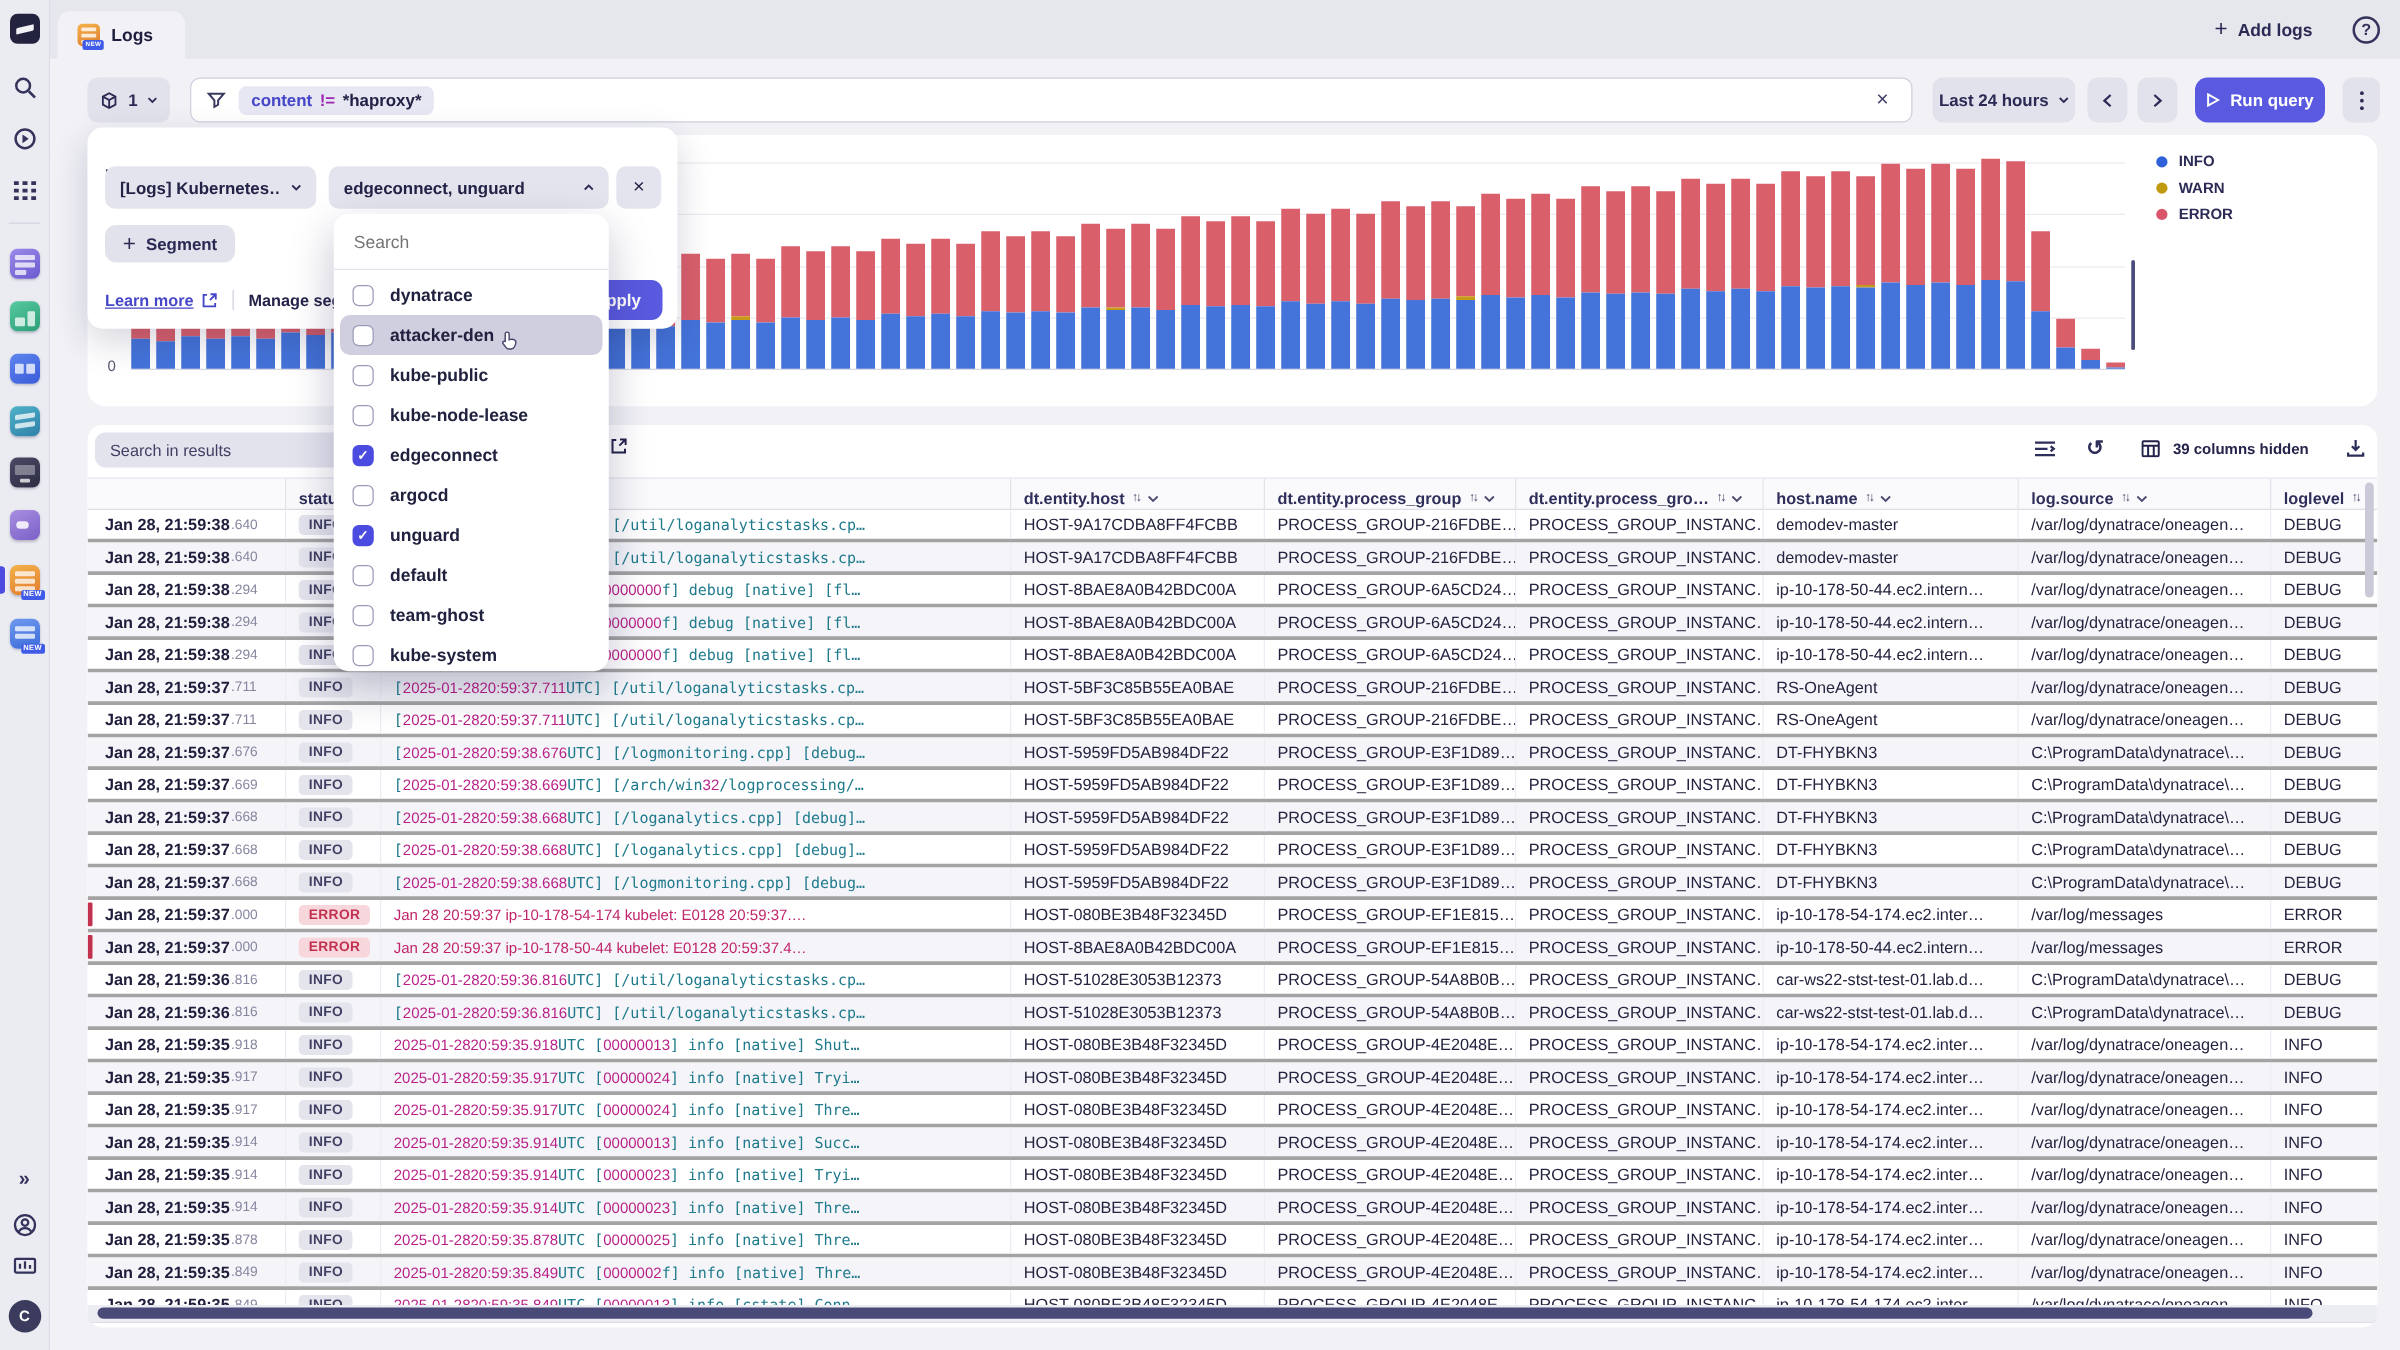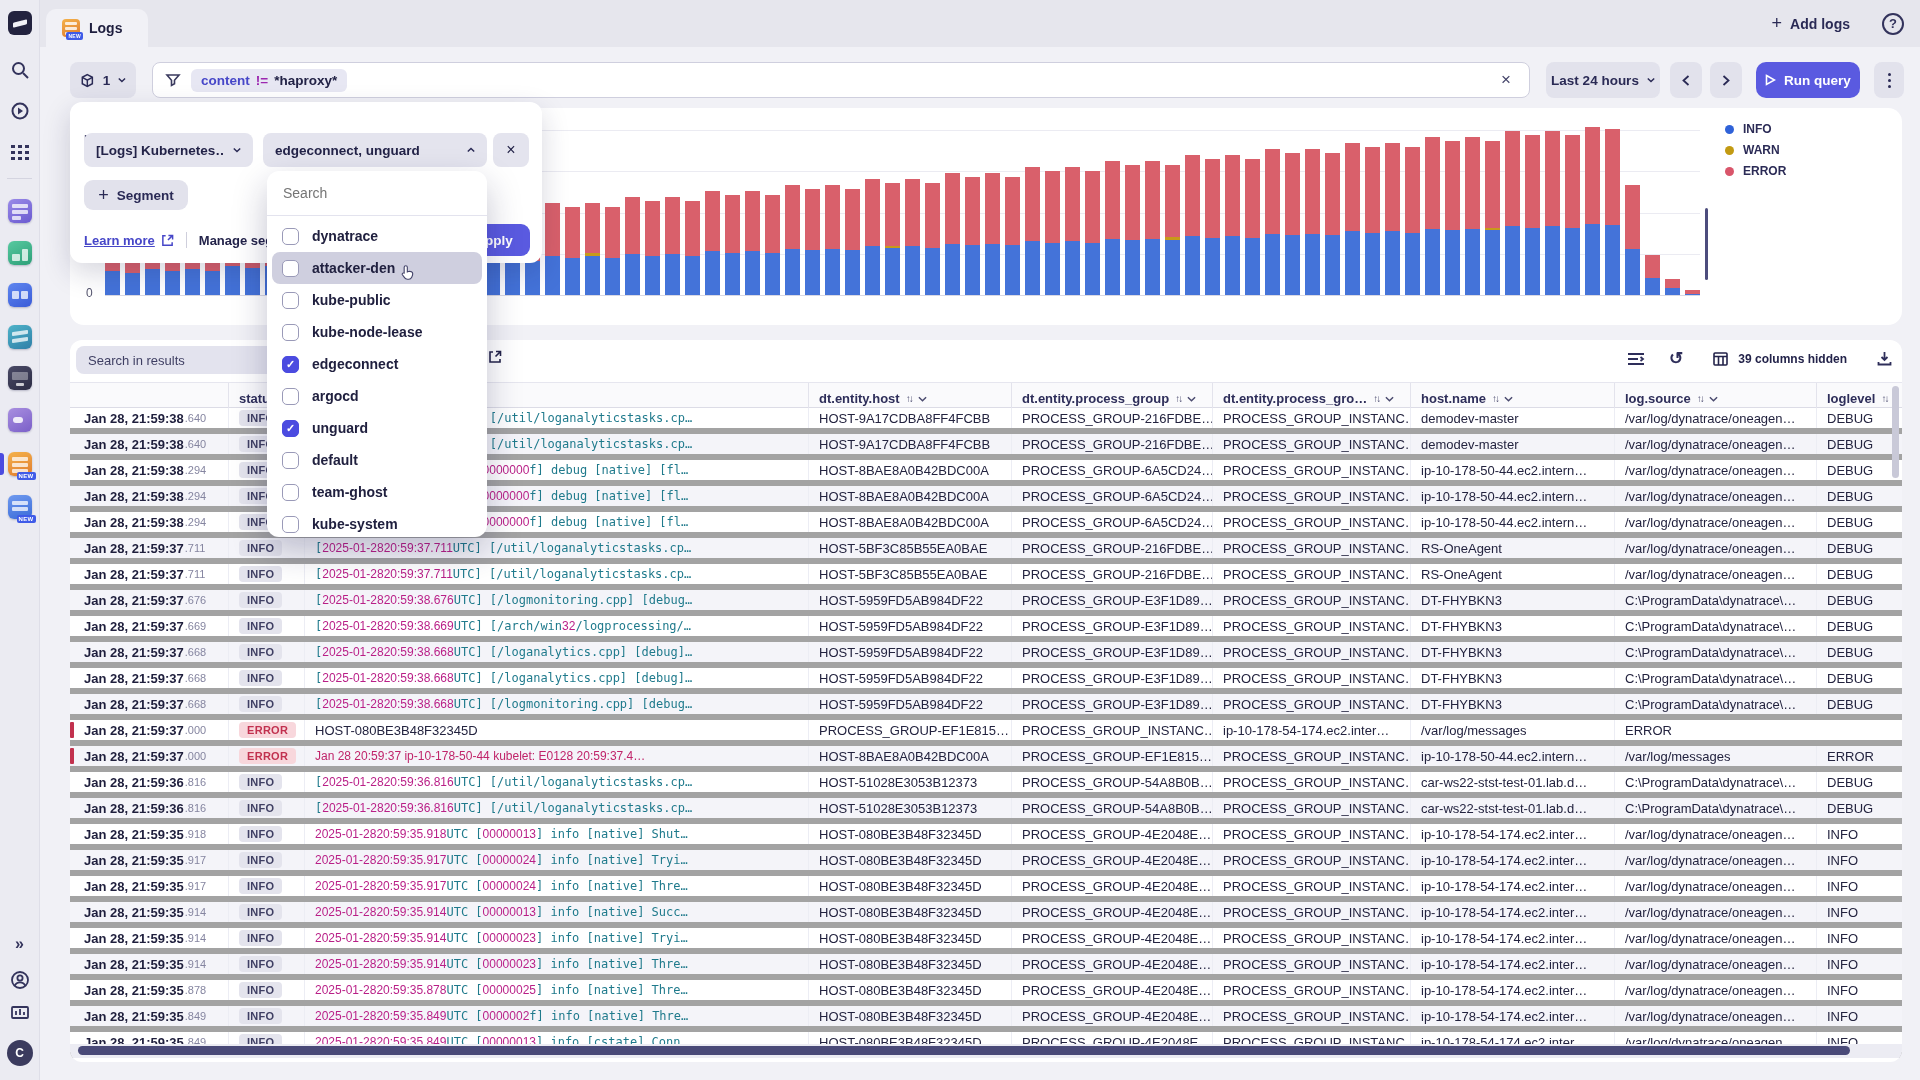--- a/index.html
+++ b/index.html
@@ -66,21 +66,21 @@
   .ticons{position:absolute;right:10px;top:2px;display:flex;align-items:center;gap:24px;color:#2e2e5a;}
   .colhid{display:flex;align-items:center;gap:10px;font-size:12px;font-weight:bold;color:#23234a;background:none;border:none;cursor:pointer;}
   .ibtn{background:none;border:none;cursor:pointer;display:flex;align-items:center;color:#2e2e5a;padding:0;}
   .undo{font-size:17px;font-weight:bold;color:#2e2e5a;}
   .tgrid{display:grid;grid-template-columns:158px 76px 504px 203px 201px 198px 204px 202px 86px;}
   .thead{position:absolute;left:0;top:42px;right:0;height:26px;background:#fafafc;border-top:1px solid #e6e6ef;border-bottom:1px solid #dcdce6;}
   .th{display:flex;align-items:center;gap:6px;padding:0 10px;font-size:13px;font-weight:bold;color:#2e2e5a;border-left:1px solid #e3e3ec;overflow:hidden;white-space:nowrap;cursor:pointer;}
   .th:first-child{border-left:none;padding-left:14px;margin-top:31px;}
   .sorti{font-size:10px;letter-spacing:-2px;color:#4a4a6e;}
   .rows{position:absolute;left:0;top:68px;right:0;bottom:0;overflow:hidden;}
-  .tr{position:relative;height:26px;border-bottom:6px solid #a3a3a3;background:#fff;cursor:pointer;}
+  .tr{position:relative;height:26px;border-bottom:3px solid #a3a3a3;background:#fff;cursor:pointer;}
   .tr.alt{background:#f4f4f9;}
   .tr.err:before{content:"";position:absolute;left:0;top:2px;bottom:2px;width:4px;background:#c2314e;border-radius:1px;}
   .td{display:flex;align-items:center;padding:0 10px;font-size:13px;color:#23233f;border-left:1px solid #ecedf4;overflow:hidden;white-space:nowrap;}
   .td:first-child{border-left:none;padding-left:14px;}
   .ts{font-weight:bold;color:#1e1e3c;}
   .ms{font-size:11px;color:#8585a0;margin-left:1px;}
   .badge{font-size:11px;font-weight:bold;letter-spacing:.3px;padding:2px 8px;border-radius:4px;background:#e4e4ed;color:#3f3f63;}
   .badge.b-err{background:#f8d7dc;color:#c1314f;}
   .mono{font-family:"DejaVu Sans Mono",monospace;font-size:12px;color:#1f7a8c;}
   .c-mag{color:#b91f87;}
@@ -937,20 +937,23 @@
           <div class="td">DEBUG</div>
         </div>
         <div class="tr tgrid err">
           <div class="td">
             <span class="ts">Jan 28, 21:59:37</span>
             <span class="ms">.000</span>
           </div>
           <div class="td">
             <span class="badge b-err">ERROR</span>
           </div>
+          <div class="td mono">
+            <span class="c-red">Jan 28 20:59:37 ip-10-178-54-174 kubelet: E0128 20:59:37.…</span>
+          </div>
           <div class="td">HOST-080BE3B48F32345D</div>
           <div class="td">PROCESS_GROUP-EF1E815…</div>
           <div class="td">PROCESS_GROUP_INSTANC…</div>
           <div class="td">ip-10-178-54-174.ec2.inter…</div>
           <div class="td">/var/log/messages</div>
           <div class="td">ERROR</div>
         </div>
         <div class="tr tgrid alt err">
           <div class="td">
             <span class="ts">Jan 28, 21:59:37</span>

